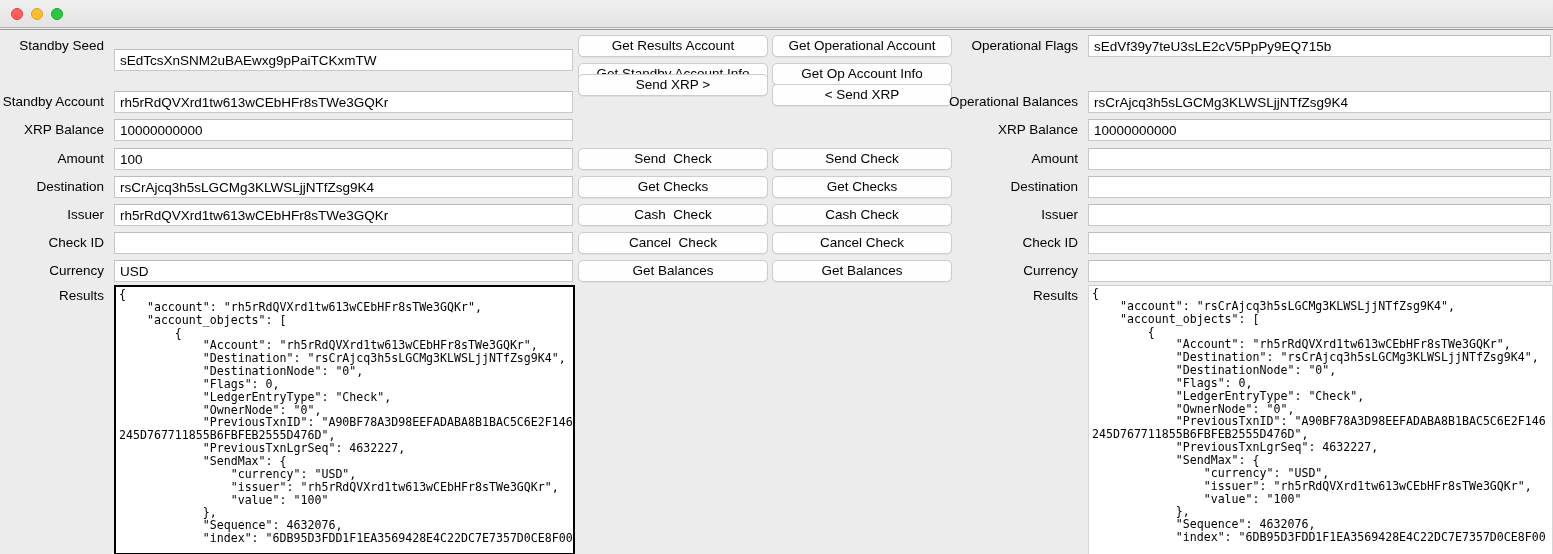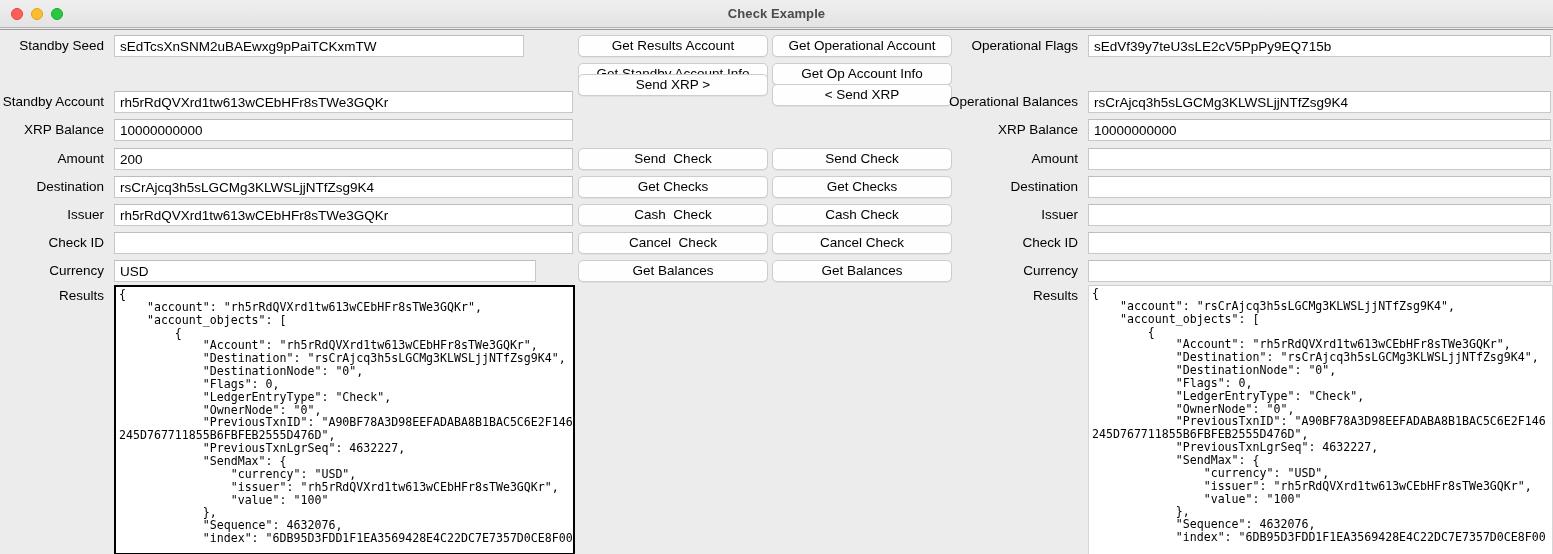--- a/index.html
+++ b/index.html
@@ -106,46 +106,45 @@
 </style>
 </head>
 <body>
 
 <div class="titlebar">
   <div class="traffic">
     <span class="dot red"></span>
     <span class="dot yellow"></span>
     <span class="dot green"></span>
   </div>
-  <div class="title-text">Check Example</div>
 </div>
 
 <div class="window">
 
   <div class="col-left-label">
     <div class="lbl" style="position:absolute;top:9px;right:6px;">Standby Seed</div>
     <div class="lbl" style="position:absolute;top:65px;right:6px;">Standby Account</div>
     <div class="lbl" style="position:absolute;top:93px;right:6px;">XRP Balance</div>
     <div class="lbl" style="position:absolute;top:122px;right:6px;">Amount</div>
     <div class="lbl" style="position:absolute;top:150px;right:6px;">Destination</div>
     <div class="lbl" style="position:absolute;top:178px;right:6px;">Issuer</div>
     <div class="lbl" style="position:absolute;top:206px;right:6px;">Check ID</div>
     <div class="lbl" style="position:absolute;top:234px;right:6px;">Currency</div>
     <div class="lbl" style="position:absolute;top:259px;right:6px;">Results</div>
   </div>
 
   <div class="col-left-field">
-    <div class="fld" style="position:absolute;top:5px;width:410px;">sEdTcsXnSNM2uBAEwxg9pPaiTCKxmTW</div>
+    <div class="fld" style="position:absolute;top:19px;width:459px;">sEdTcsXnSNM2uBAEwxg9pPaiTCKxmTW</div>
     <div class="fld" style="position:absolute;top:61px;width:459px;">rh5rRdQVXrd1tw613wCEbHFr8sTWe3GQKr</div>
     <div class="fld" style="position:absolute;top:89px;width:459px;">10000000000</div>
-    <div class="fld" style="position:absolute;top:118px;width:459px;">200</div>
+    <div class="fld" style="position:absolute;top:118px;width:459px;">100</div>
     <div class="fld" style="position:absolute;top:146px;width:459px;">rsCrAjcq3h5sLGCMg3KLWSLjjNTfZsg9K4</div>
     <div class="fld" style="position:absolute;top:174px;width:459px;">rh5rRdQVXrd1tw613wCEbHFr8sTWe3GQKr</div>
     <div class="fld" style="position:absolute;top:202px;width:459px;"></div>
-    <div class="fld" style="position:absolute;top:230px;width:422px;">USD</div>
+    <div class="fld" style="position:absolute;top:230px;width:459px;">USD</div>
     <div class="results-box focused" style="position:absolute;top:255px;width:461px;height:270px;">{
     "account": "rh5rRdQVXrd1tw613wCEbHFr8sTWe3GQKr",
     "account_objects": [
         {
             "Account": "rh5rRdQVXrd1tw613wCEbHFr8sTWe3GQKr",
             "Destination": "rsCrAjcq3h5sLGCMg3KLWSLjjNTfZsg9K4",
             "DestinationNode": "0",
             "Flags": 0,
             "LedgerEntryType": "Check",
             "OwnerNode": "0",

